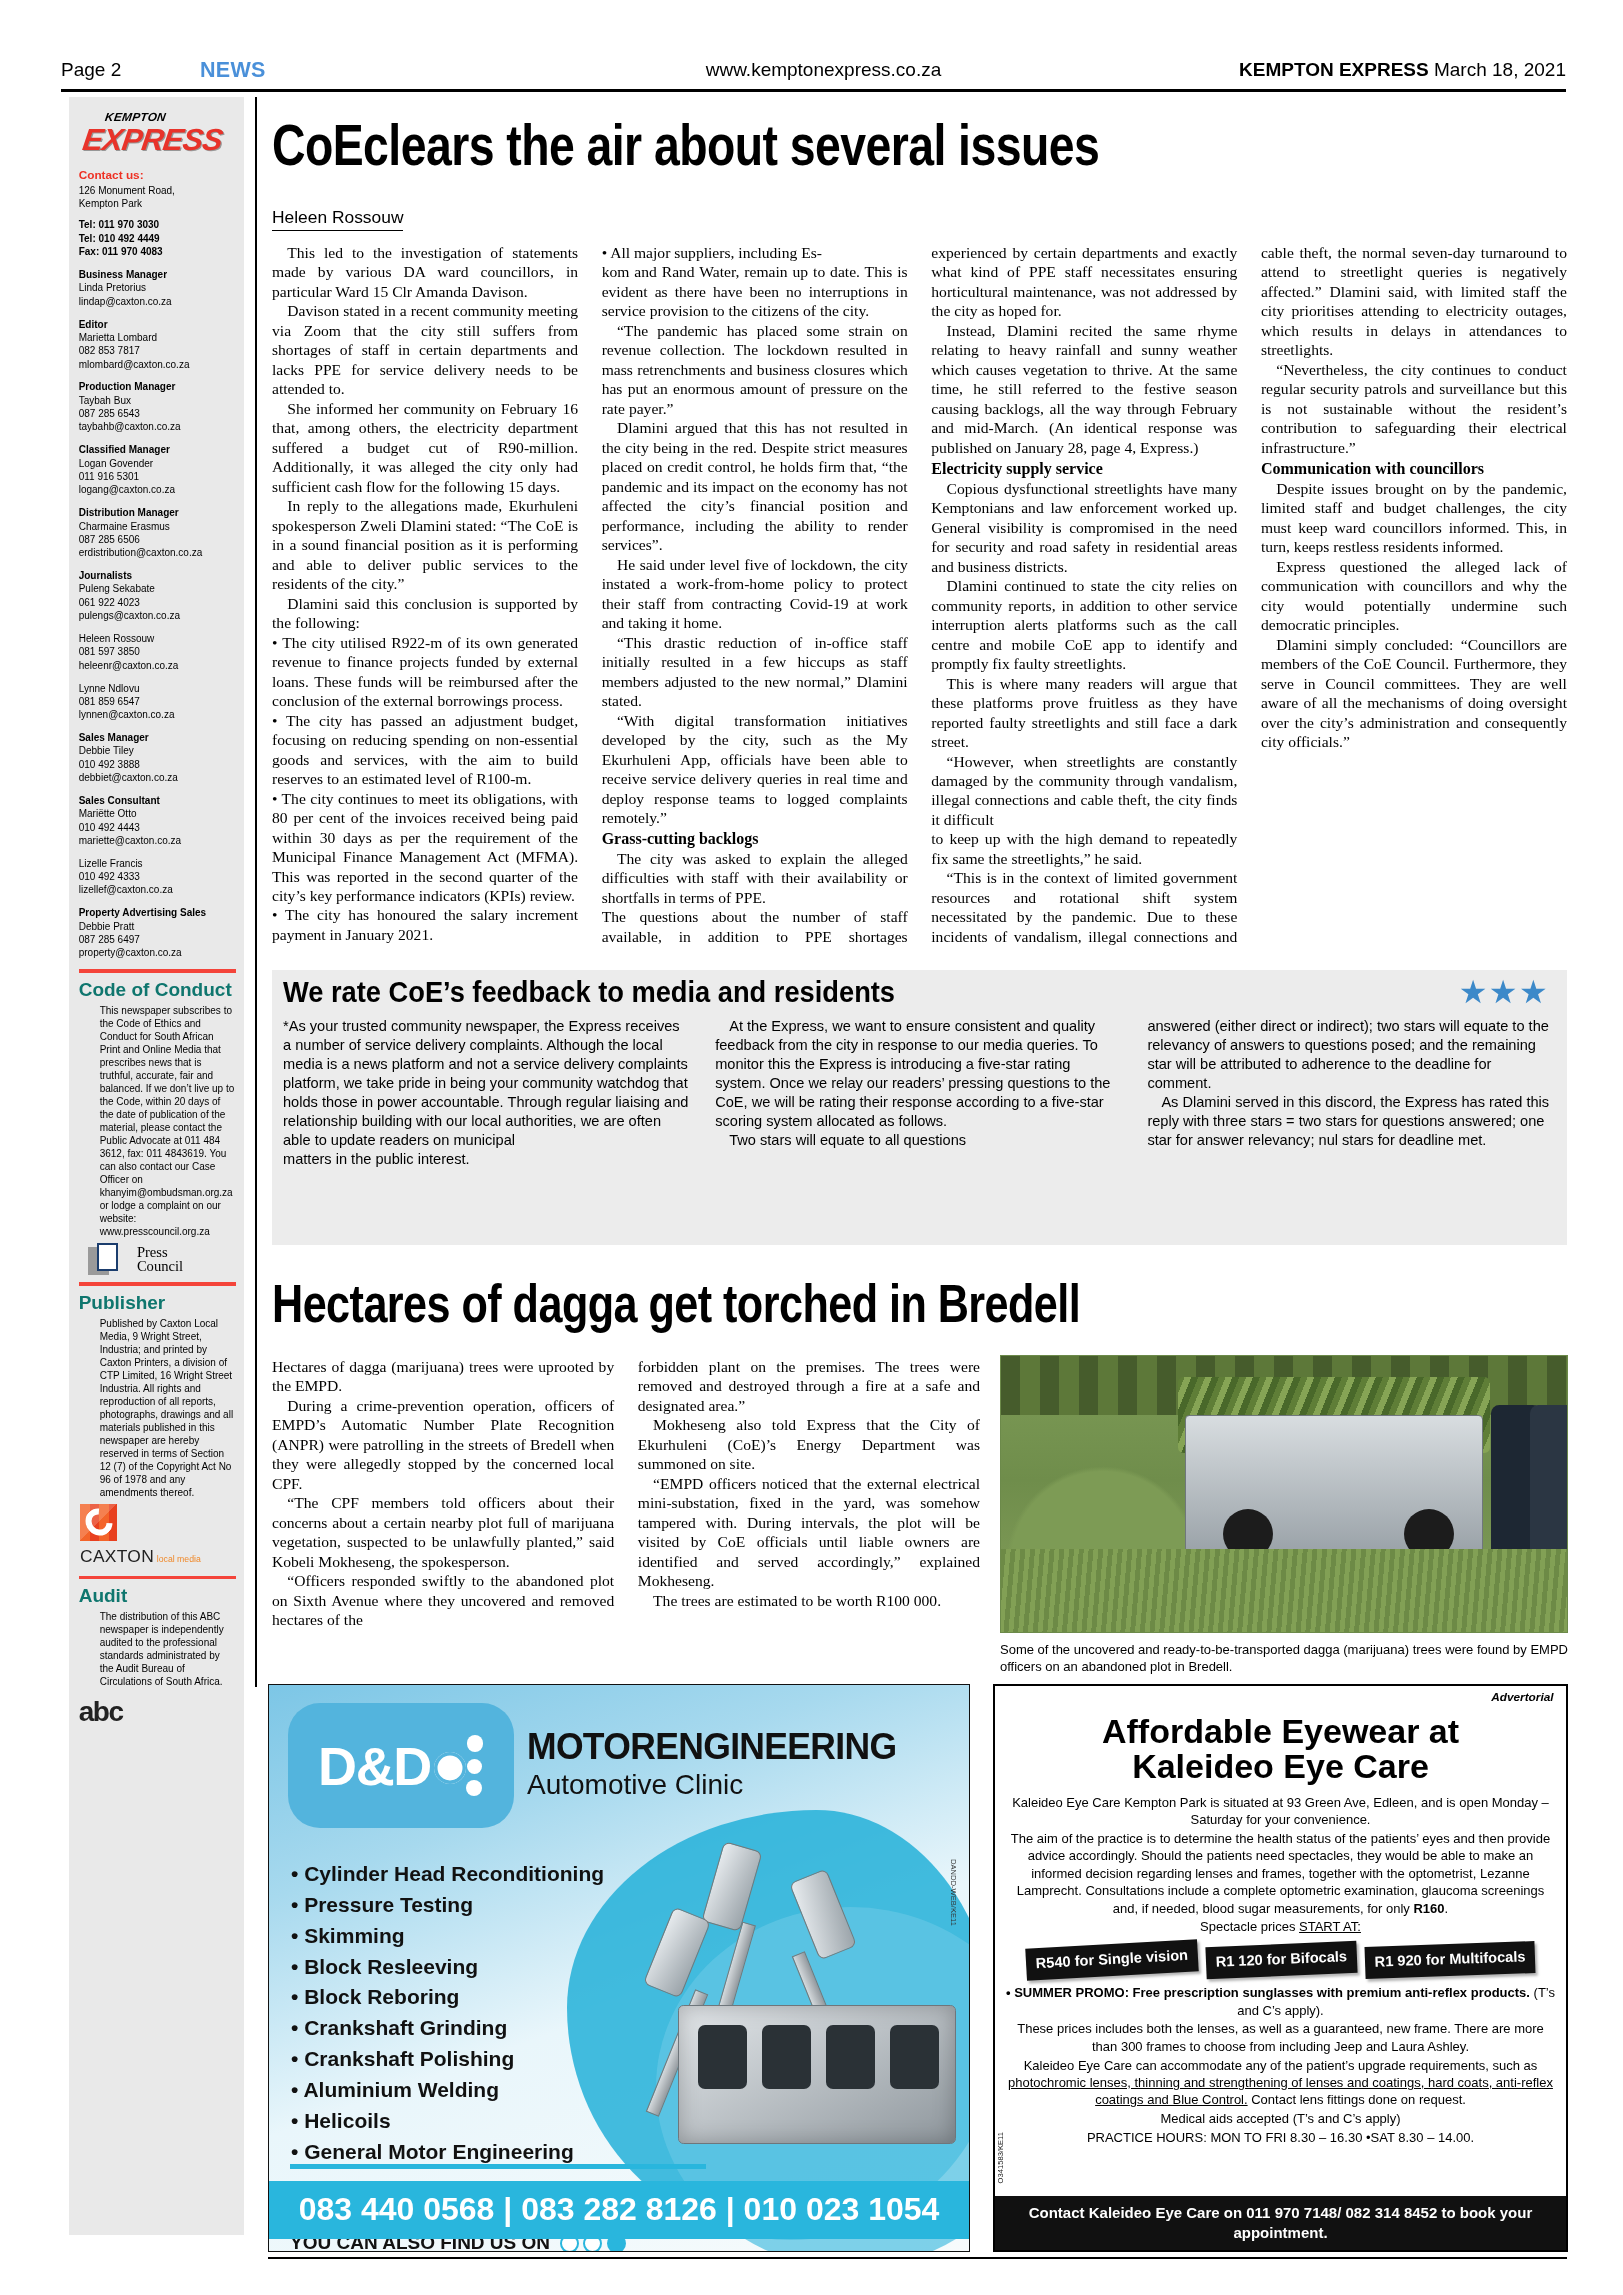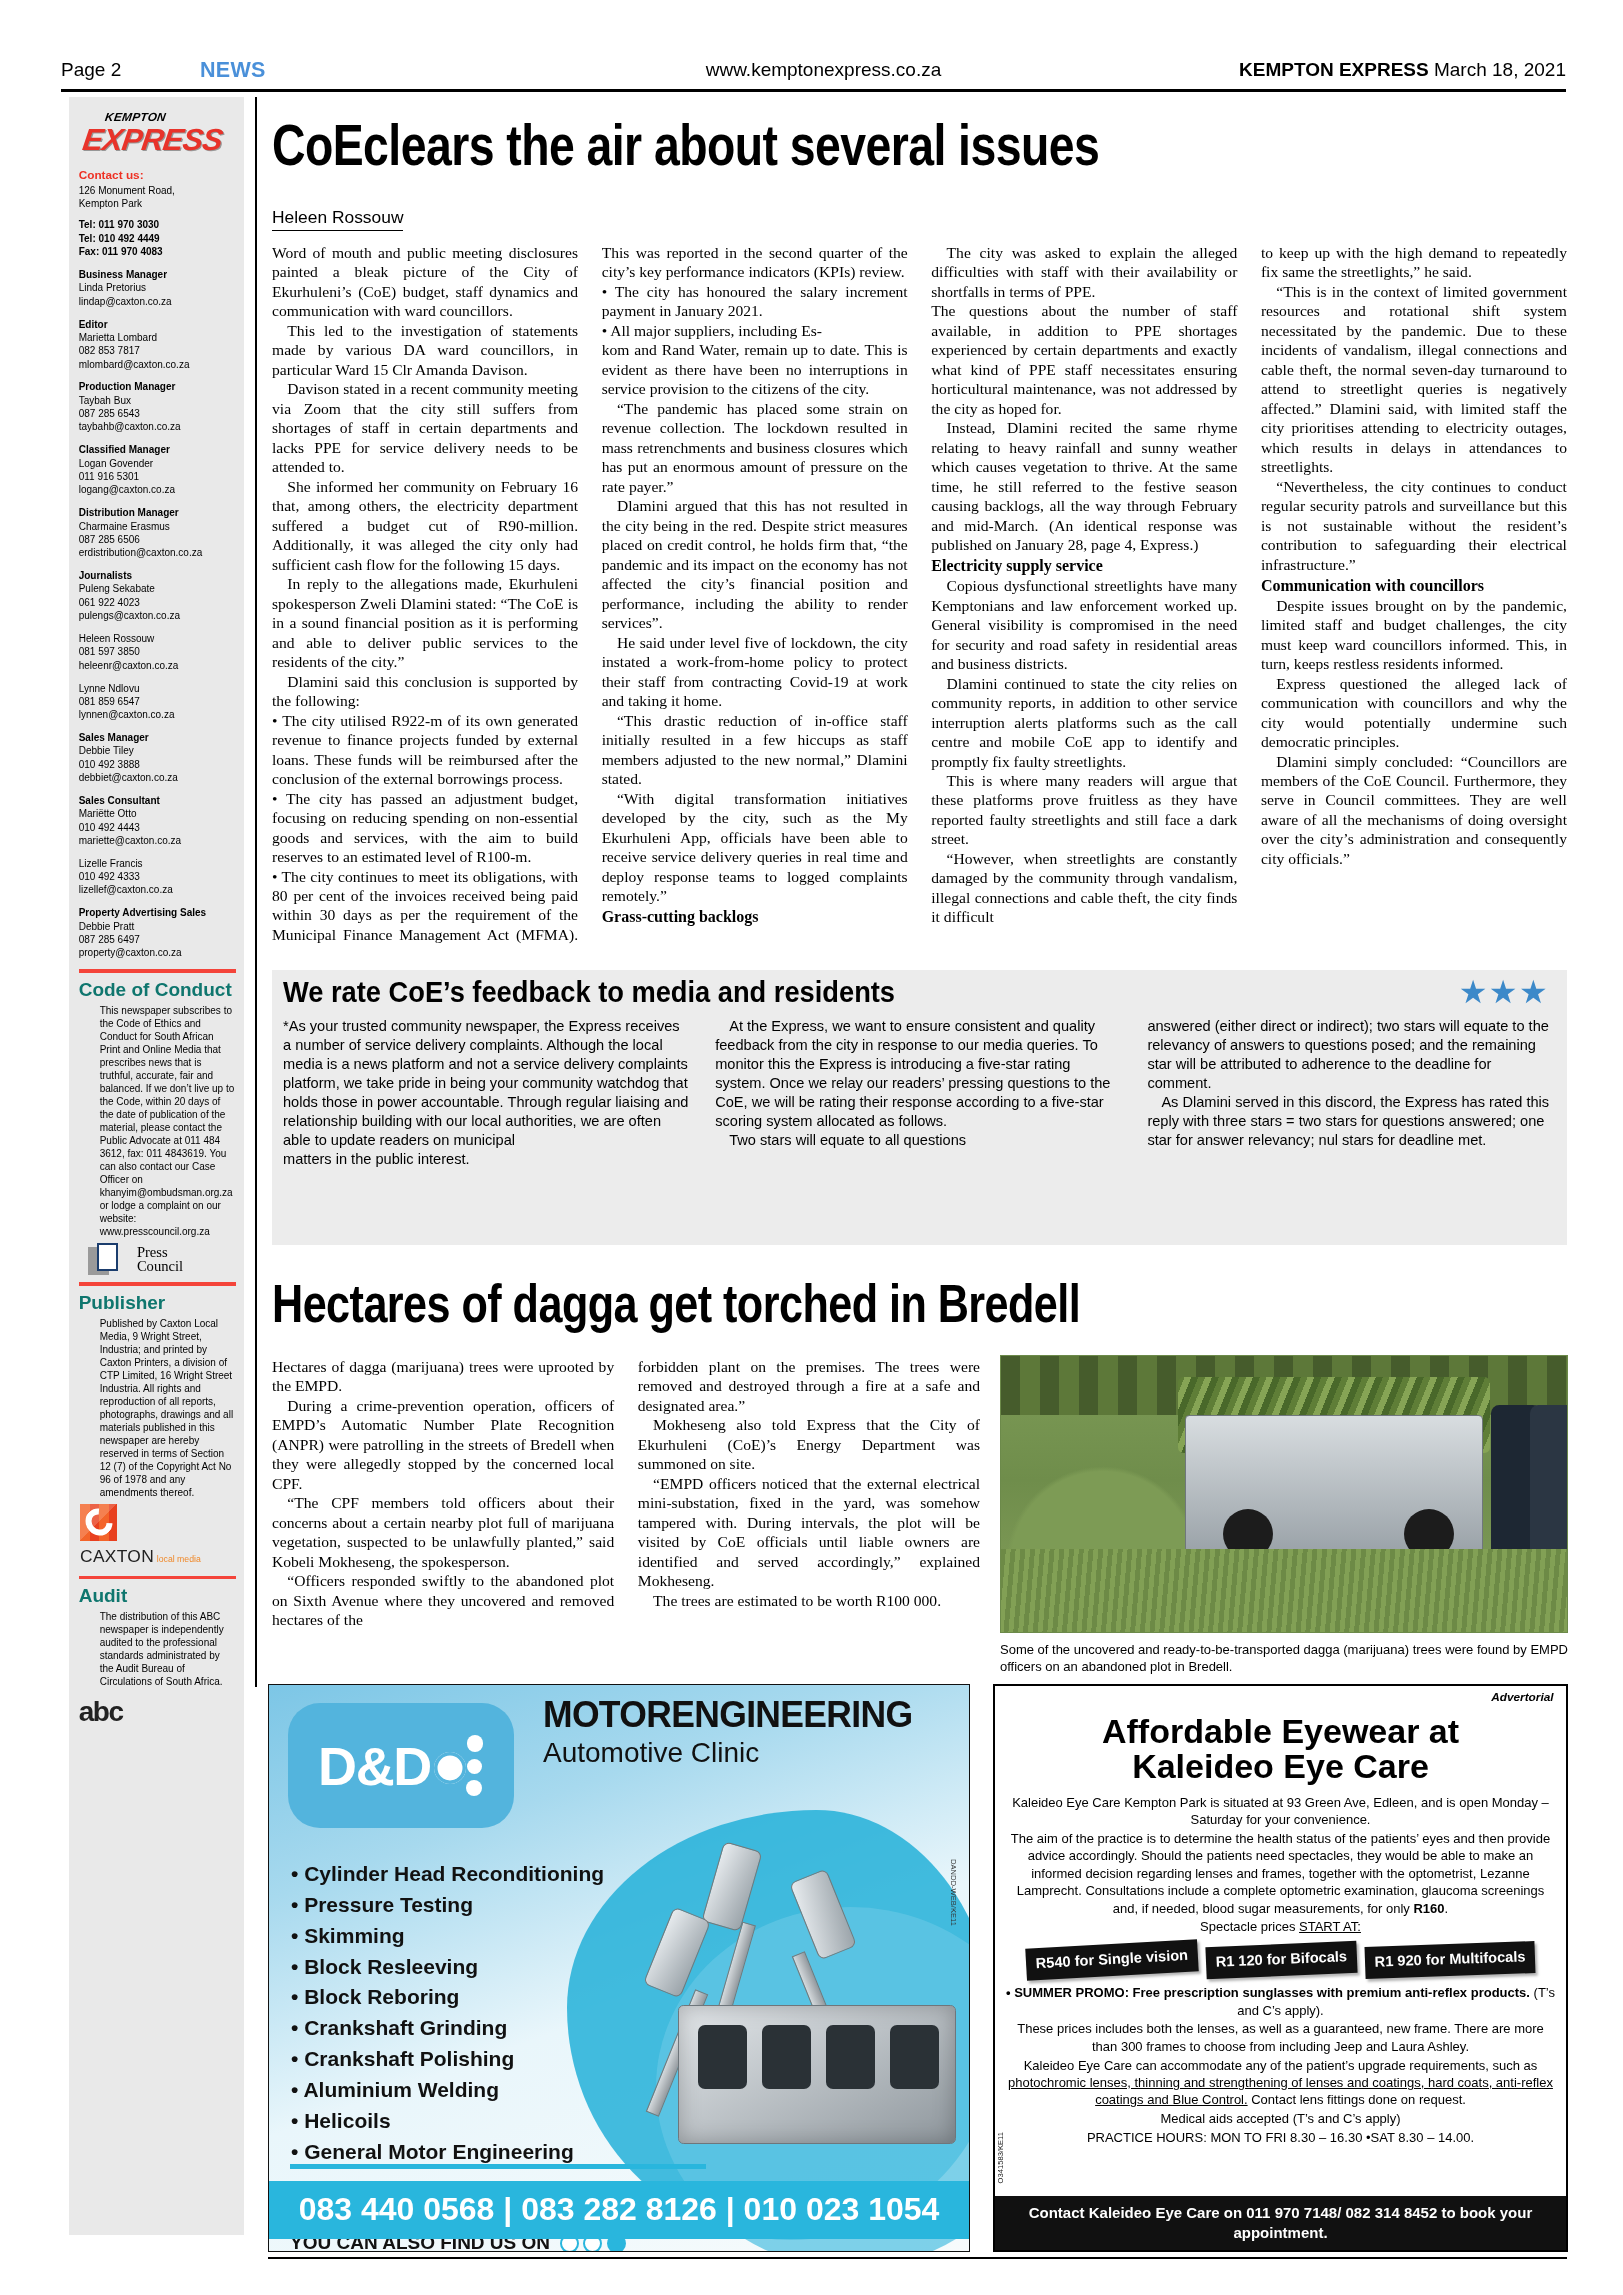--- a/index.html
+++ b/index.html
@@ -166,21 +166,21 @@
     background:#5fc6e4; border-radius:50%; opacity:.8;}
   .dd-logo { position:absolute; left:19.4px; top:18px; width:226px; height:125px;
     background:#53b4dd; border-radius:32px; display:flex; align-items:center; justify-content:center; }
   .dd-logo .dd-text { font-size:54px; font-weight:bold; color:#fff; letter-spacing:-1.4px; }
   .dd-logo .gears { position:relative; width:51px; height:64px; margin-left:2.8px;}
   .gear { position:absolute; border-radius:50%; background:#fff; }
   .gear.g1 { width:32px; height:32px; left:0; top:18px; box-shadow:0 0 0 3.5px #53b4dd inset;}
   .gear.g2 { width:16.7px; height:16.7px; left:33px; top:1.4px;}
   .gear.g3 { width:15.3px; height:15.3px; left:33px; top:25px;}
   .gear.g4 { width:16.7px; height:16.7px; left:32px; top:46px;}
-  .dd-title { position:absolute; left:258px; top:9px; width:430px;margin-left:16px; }
+  .dd-title { position:absolute; left:258px; top:41px; width:430px; }
   .dd-title .l1 { font-size:37px; font-weight:bold; color:#111; letter-spacing:-0.7px; transform:scaleX(.96); transform-origin:left;}
   .dd-title .l2 { font-size:28px; color:#111; text-align:left; margin-top:1.4px;}
   .dd-list { position:absolute; left:22px; top:174px; width:361px;
     font-size:21px; line-height:1.47; font-weight:600; color:#111; }
   .dd-engine { position:absolute; left:326px; top:160px; width:361px; height:298px; }
   .piston { position:absolute; width:40px; height:83px; background:linear-gradient(100deg,#e8ecef,#9aa3a9);
     border:1.4px solid #777; border-radius:7px; }
   .rod { position:absolute; width:14px; height:132px; background:linear-gradient(90deg,#d5dadd,#93999e); border:1.4px solid #777; }
   .block { position:absolute; left:83px; top:160px; width:278px; height:139px;
     background:linear-gradient(150deg,#e3e7ea,#8f979d); border:1.4px solid #6f767b; border-radius:5.6px;
@@ -360,21 +360,20 @@
       <span class="abc-glyph">abc</span>
     </div>
   </div>
 
   <div class="divider-v"></div>
 
   <div class="headline-1">CoEclears the air about several issues</div>
   <div class="byline">Heleen Rossouw</div>
 
   <div class="article-cols">
-    <p class="first">Word of mouth and public meeting disclosures painted a bleak picture of the City of Ekurhuleni’s (CoE) budget, staff dynamics and communication with ward councillors.</p>
     <p>This led to the investigation of statements made by various DA ward councillors, in particular Ward 15 Clr Amanda Davison.</p>
     <p>Davison stated in a recent community meeting via Zoom that the city still suffers from shortages of staff in certain departments and lacks PPE for service delivery needs to be attended to.</p>
     <p>She informed her community on February 16 that, among others, the electricity department suffered a budget cut of R90-million. Additionally, it was alleged the city only had sufficient cash flow for the following 15 days.</p>
     <p>In reply to the allegations made, Ekurhuleni spokesperson Zweli Dlamini stated: “The CoE is in a sound financial position as it is performing and able to deliver public services to the residents of the city.”</p>
     <p>Dlamini said this conclusion is supported by the following:</p>
     <p class="bullet">• The city utilised R922-m of its own generated revenue to finance projects funded by external loans. These funds will be reimbursed after the conclusion of the external borrowings process.</p>
     <p class="bullet">• The city has passed an adjustment budget, focusing on reducing spending on non-essential goods and services, with the aim to build reserves to an estimated level of R100-m.</p>
     <p class="bullet">• The city continues to meet its obligations, with 80 per cent of the invoices received being paid within 30 days as per the requirement of the Municipal Finance Management Act (MFMA). This was reported in the second quarter of the city’s key performance indicators (KPIs) review.</p>
     <p class="bullet">• The city has honoured the salary increment payment in January 2021.</p>
     <p class="bullet">• All major suppliers, including Es-</p>

